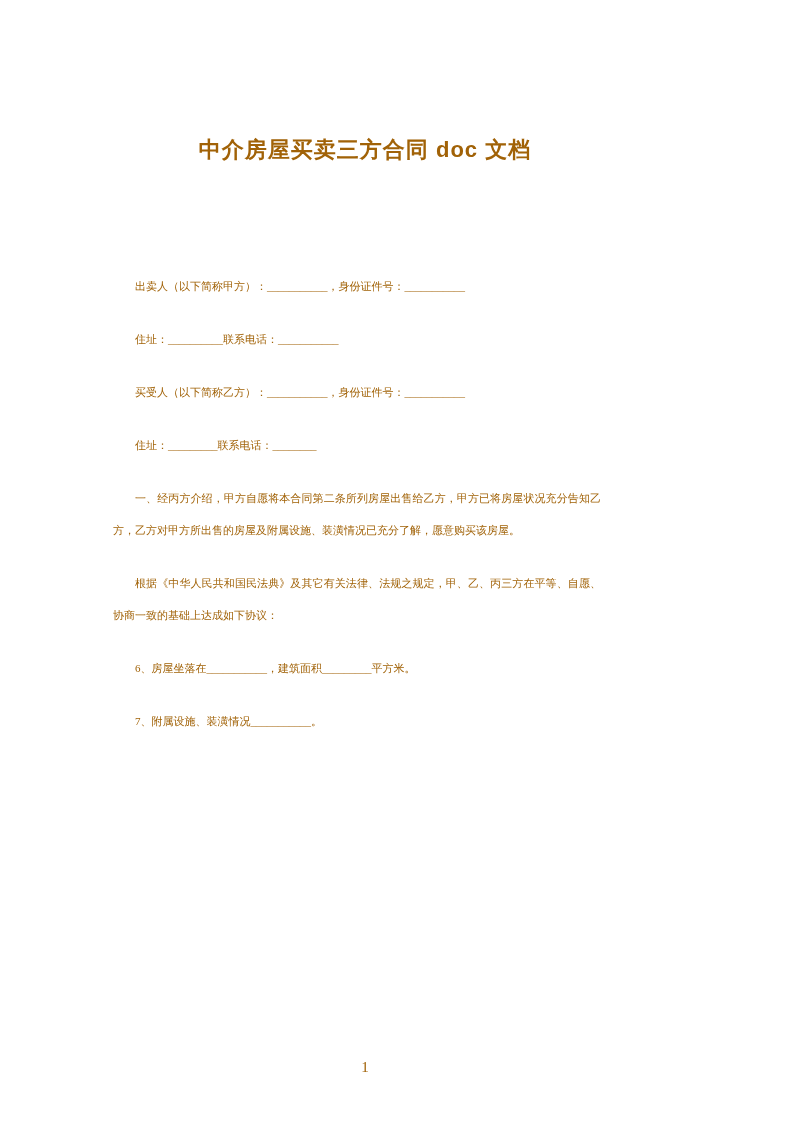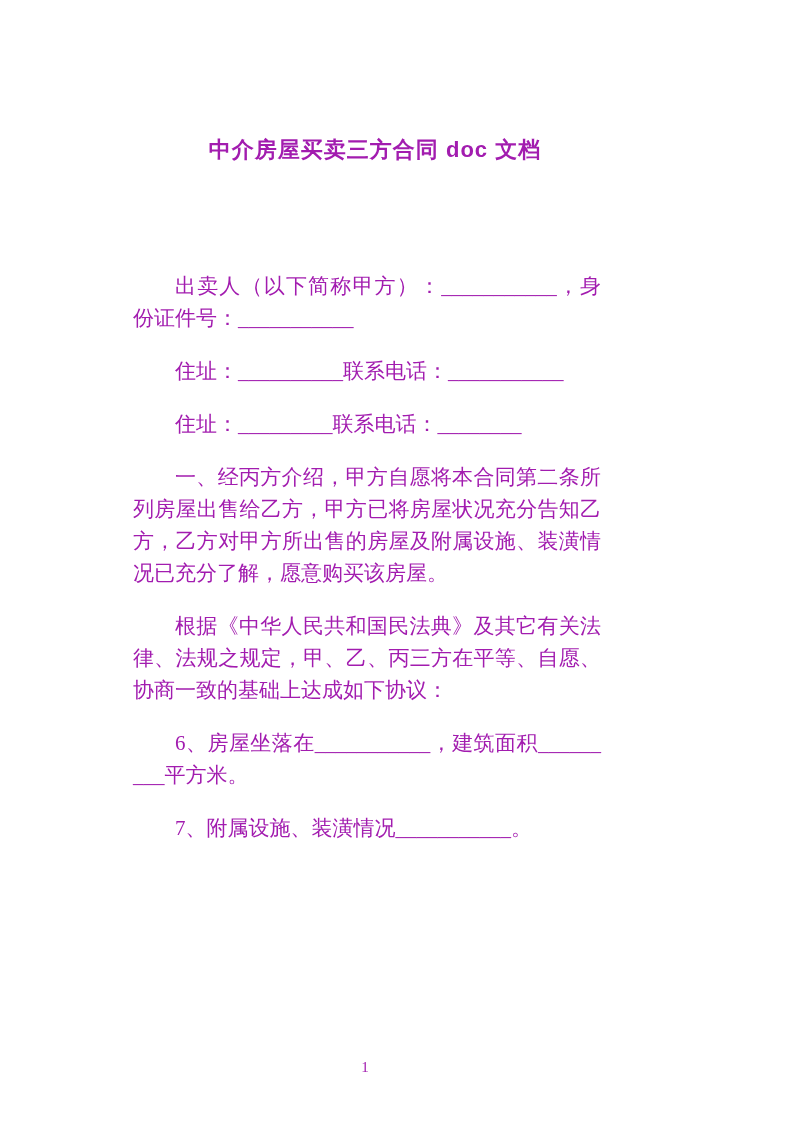--- a/index.html
+++ b/index.html
@@ -5,41 +5,40 @@
   html, body {
     margin: 0;
     padding: 0;
     background: #ffffff;
   }
   .page {
     position: relative;
     width: 730px;
     height: 1122px;
     background: #ffffff;
-    color: #a21caf;
+    color: #a16207;
     font-family: "Liberation Serif", "DejaVu Serif", serif;
     overflow: hidden;
     box-sizing: border-box;
-    padding-left: 20px;
   }
   .content {
     padding: 135px 113px 0 113px;
   }
   .doc-title {
     margin: 0 0 105px 0;
     text-align: center;
     font-size: 22px;
     line-height: 30px;
     font-weight: bold;
     font-family: "Liberation Sans", "DejaVu Sans", sans-serif;
     letter-spacing: 1px;
   }
   p.para {
     margin: 0 16px 21px 0;
-    font-size: 21px;
+    font-size: 11px;
     line-height: 32px;
     text-indent: 2em;
     text-align: justify;
     word-break: break-all;
     font-weight: 500;
   }
   .page-number {
     position: absolute;
     left: 0;
     right: 0;
@@ -54,20 +53,21 @@
 
 <div class="page">
   <div class="content">
 
     <h1 class="doc-title">中介房屋买卖三方合同 doc 文档</h1>
 
     <p class="para">出卖人（以下简称甲方）：___________，身份证件号：___________</p>
 
     <p class="para">住址：__________联系电话：___________</p>
 
+    <p class="para">买受人（以下简称乙方）：___________，身份证件号：___________</p>
 
     <p class="para">住址：_________联系电话：________</p>
 
 
     <p class="para">一、经丙方介绍，甲方自愿将本合同第二条所列房屋出售给乙方，甲方已将房屋状况充分告知乙方，乙方对甲方所出售的房屋及附属设施、装潢情况已充分了解，愿意购买该房屋。</p>
 
     <p class="para">根据《中华人民共和国民法典》及其它有关法律、法规之规定，甲、乙、丙三方在平等、自愿、协商一致的基础上达成如下协议：</p>
 
 
     <p class="para">6、房屋坐落在___________，建筑面积_________平方米。</p>

